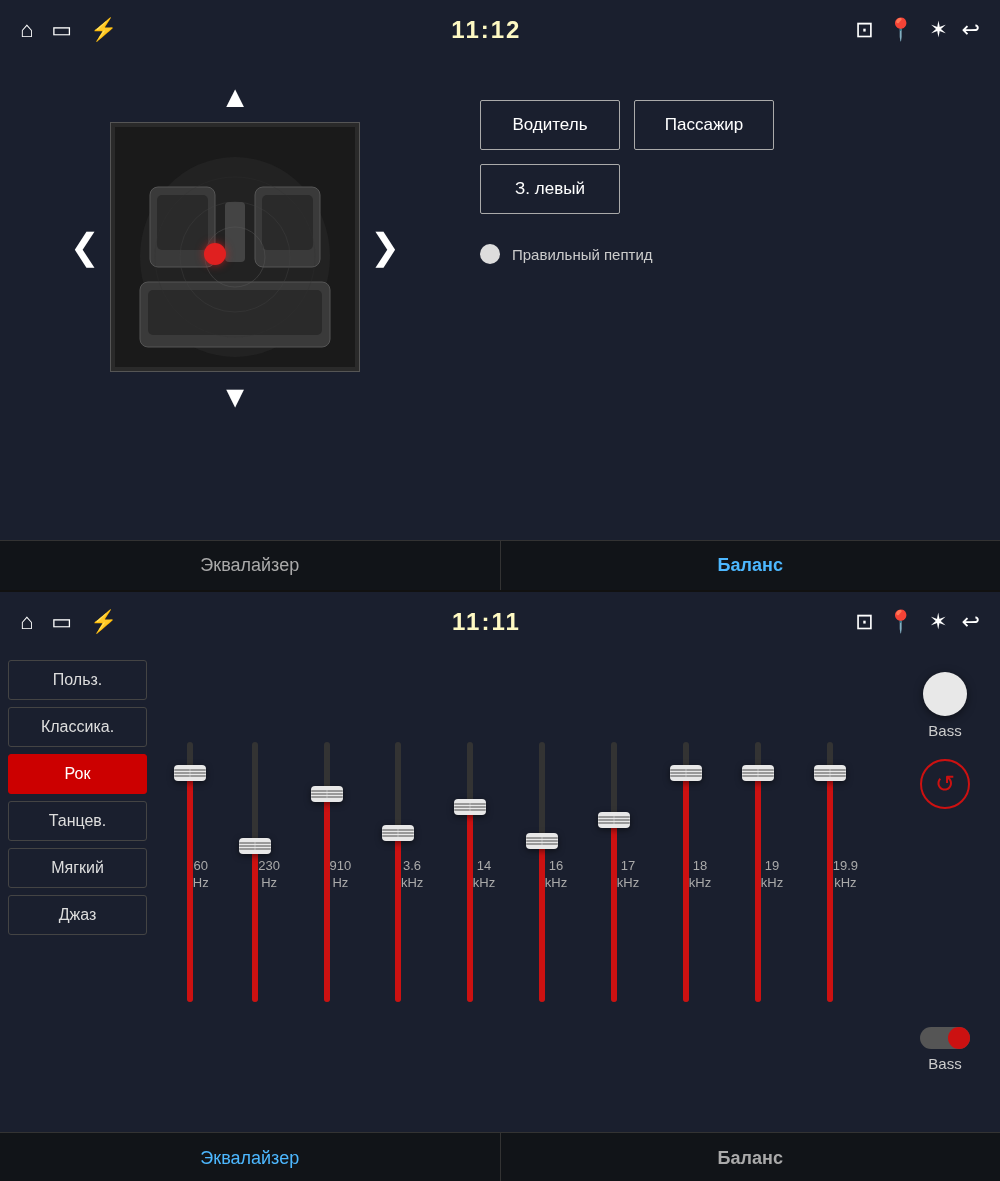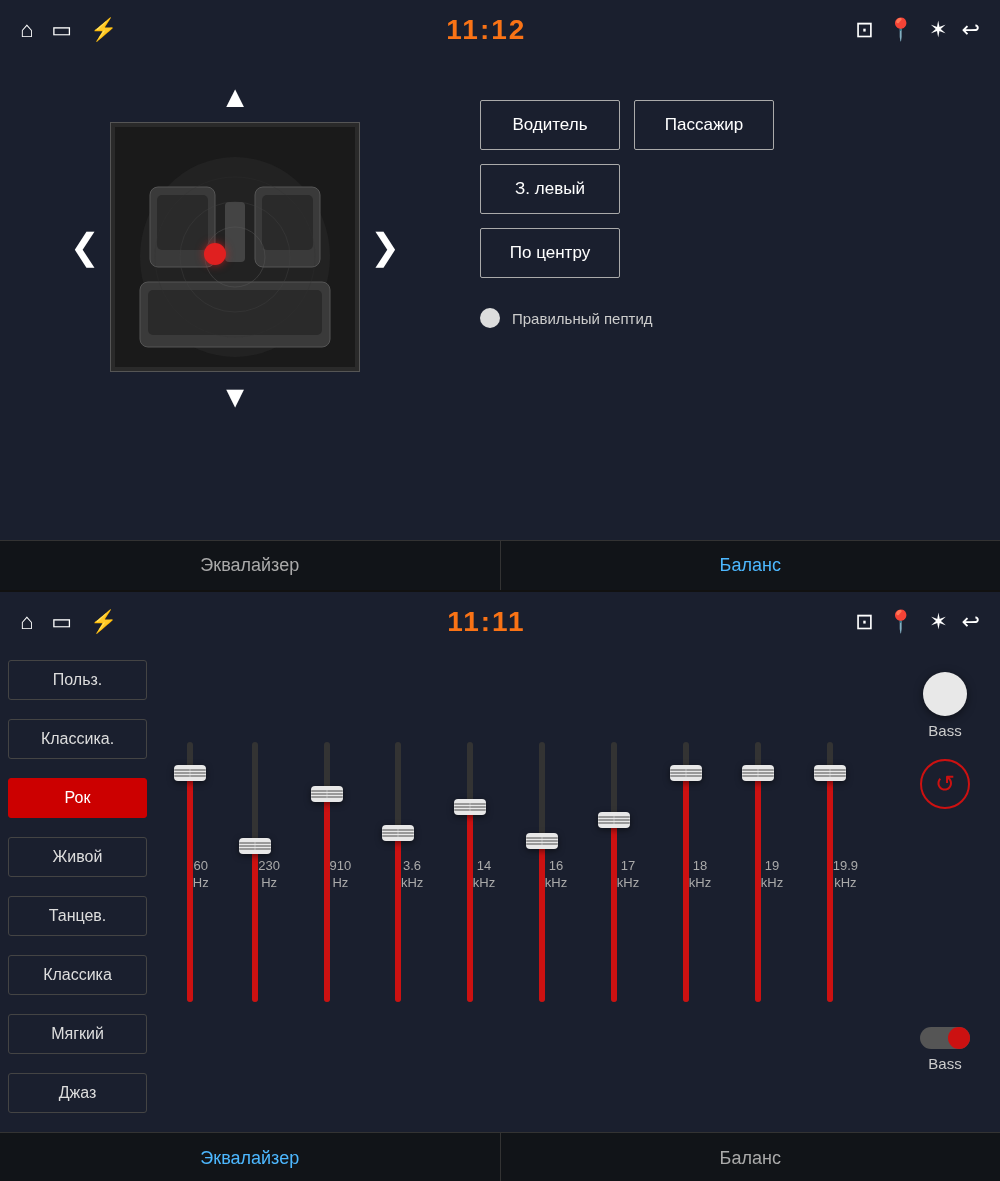--- a/index.html
+++ b/index.html
@@ -29,23 +29,23 @@
       justify-content: space-between;
       padding: 0 20px;
       background: #1a1f2e;
     }
     .status-bar-left {
       display: flex;
       align-items: center;
       gap: 18px;
     }
     .status-bar-center {
-      font-size: 28px;
+      font-size: 24px;
       font-weight: bold;
-      color: #f97316;
+      color: #fef9c3;
       letter-spacing: 2px;
     }
     .status-bar-right {
       display: flex;
       align-items: center;
       gap: 14px;
     }
     .icon-sym {
       font-size: 22px;
       color: #fff;
@@ -188,20 +188,21 @@
       font-size: 18px;
       color: #aaa;
       cursor: pointer;
       border-right: 1px solid #333;
     }
     .tab-item.active {
       color: #4db8ff;
     }
     .tab-item:last-child {
       border-right: none;
+      font-weight: bold;
     }
 
     
     .bottom-panel {
       width: 1000px;
       height: 591px;
       background: #1a1f2e;
       position: relative;
     }
 
@@ -221,21 +222,21 @@
       display: flex;
       width: 100%;
       height: 430px;
     }
 
     
     .preset-list {
       width: 155px;
       display: flex;
       flex-direction: column;
-      gap: 16px;
+      gap: 4px;
       padding: 8px 8px 8px 8px;
       flex-shrink: 0;
     }
 
     .preset-item {
       padding: 10px 14px;
       font-size: 16px;
       color: #ddd;
       cursor: pointer;
       border: 1px solid #444;
@@ -483,23 +484,20 @@
     </div>
 
     <div class="buttons-section">
       <div class="speaker-row">
         <button class="speaker-btn">Водитель</button>
         <button class="speaker-btn">Пассажир</button>
       </div>
       <div class="speaker-row">
         <button class="speaker-btn">З. левый</button>
       </div>
-      <div class="speaker-row">
-        <button class="center-btn">По центру</button>
-      </div>
       <div class="fade-info">
         <div class="fade-dot"></div>
         <span class="fade-label">Правильный пептид</span>
       </div>
     </div>
 
   </div>
 
   <div class="tab-bar">
     <div class="tab-item">
@@ -530,23 +528,21 @@
       <span class="icon-sym">↩</span>
     </div>
   </div>
 
   <div class="eq-content">
 
     <div class="preset-list" id="preset-list">
         <div class="preset-item">Польз.</div>
         <div class="preset-item">Классика.</div>
         <div class="preset-item active">Рок</div>
-        <div class="preset-item">Живой</div>
         <div class="preset-item">Танцев.</div>
-        <div class="preset-item">Классика</div>
         <div class="preset-item">Мягкий</div>
         <div class="preset-item">Джаз</div>
       </div>
 
     <div class="eq-sliders-area">
       <div class="sliders-container" id="sliders-container">
           <div class="slider-col">
       <div class="slider-track" style="position:relative;width:6px;height:260px;">
         <div class="slider-fill" style="height:229px;width:6px;background:#cc1111;border-radius:3px;position:absolute;bottom:0;left:0;"></div>
         <div class="slider-handle" style="position:absolute;left:50%;transform:translateX(-50%);bottom:221px;width:32px;height:16px;background:#e8e8e8;border-radius:4px;cursor:pointer;box-shadow:0 2px 6px rgba(0,0,0,0.5);display:flex;align-items:center;justify-content:center;">

